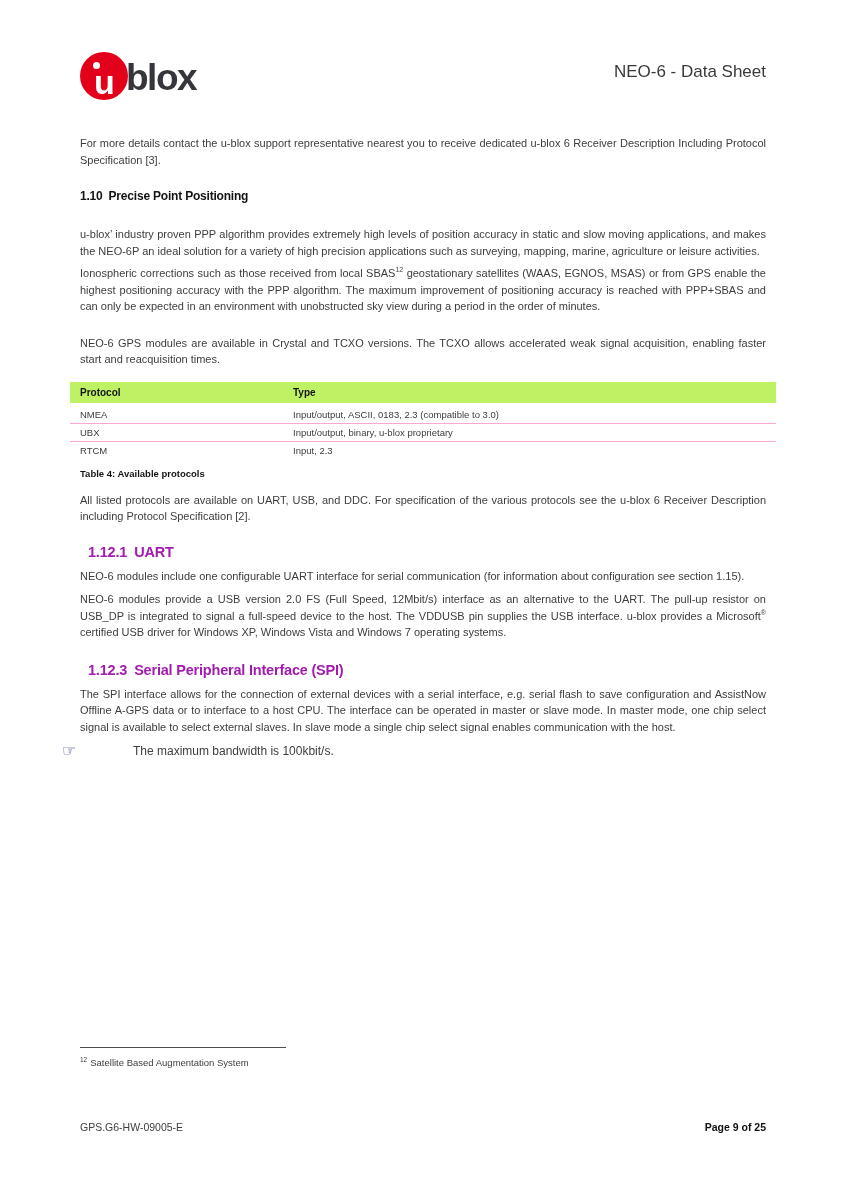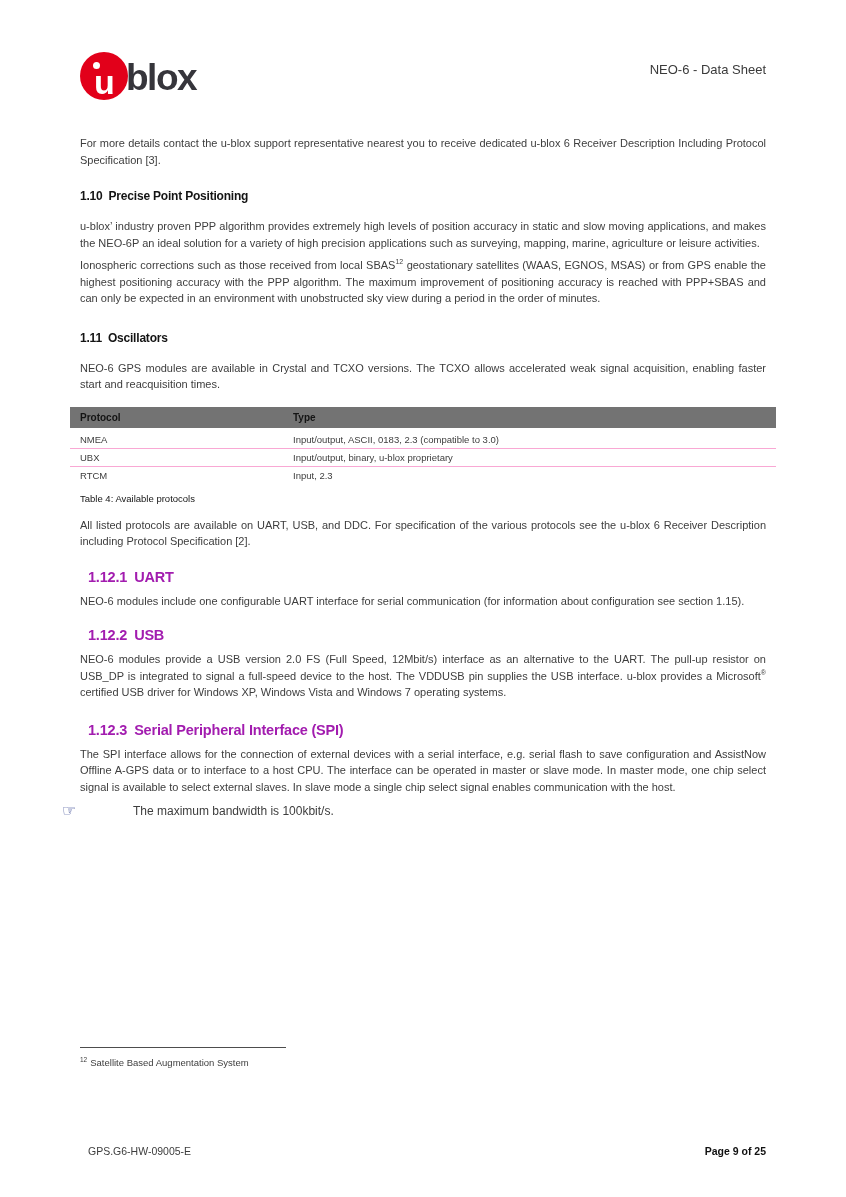--- a/index.html
+++ b/index.html
@@ -29,21 +29,21 @@
     position: absolute; left: 13px; top: 10px;
     width: 7px; height: 7px; background: #ffffff; border-radius: 50%;
   }
   .logo-blox {
     position: absolute; left: 46px; top: 9px;
     font-size: 37px; font-weight: bold; color: #36353b;
     letter-spacing: -1.5px; line-height: 1.2;
   }
   .doc-title {
     position: absolute; right: 0; top: 15px;
-    font-size: 13px; color: #3a3a3a;
+    font-size: 17px; color: #3a3a3a;
   }
 
   
   .content { position: absolute; left: 80px; right: 80px; top: 105px; }
   .body-text {
     font-size: 11px; line-height: 16.5px; color: #3d3d3d;
     text-align: justify; margin: 0;
   }
   sup.fn { font-size: 7px; line-height: 0; vertical-align: super; }
   h2 {
@@ -52,69 +52,69 @@
   }
   h3 {
     margin: 8px; font-size: 14.5px; line-height: 16px;
     color: #a21caf; font-weight: bold; letter-spacing: -0.2px;
   }
   .h-num2 { margin-right: 6px; }
   .h-num3 { margin-right: 7px; }
 
   .intro   { margin-top: 30px; }
   .mt-h110 { margin-top: 18px; }
-  .mt-p1   { margin-top: 12px; }
+  .mt-p1   { margin-top: 20px; }
   .mt-p2   { margin-top: 6px; }
   .mt-h111 { margin-top: 21px; }
   .mt-h112 { margin-top: 20px; }
   .mt-h1121{ margin-top: 19px; }
   .mt-h1122{ margin-top: 18px; }
   .mt-h1123{ margin-top: 21px; }
   .mt-sub  { margin-top: 7px; }
 
   
   .ptable {
     margin: 14px -10px 0 -10px;
     width: calc(100% + 20px);
     border-collapse: collapse;
     font-size: 9.5px; color: #3d3d3d;
     table-layout: fixed;
   }
   .ptable th {
-    background: #737373; text-align: left;
+    background: #bef264; text-align: left;
     font-size: 10px; color: #141414;
     padding: 5px 0 5px 10px;
     border-bottom: 3px solid #ffffff;
   }
   .ptable col.c1 { width: 213px; }
   .ptable td {
     padding: 3px 0 3px 10px;
     border-top: 1px solid #f9a8d4;
   }
   .tcaption {
-    margin-top: 9px; font-size: 9.5px; font-weight: normal; color: #141414;
+    margin-top: 9px; font-size: 9.5px; font-weight: bold; color: #141414;
   }
   .mt-ptext { margin-top: 13px; }
 
   
   .note { display: flex; margin-top: 8px; align-items: flex-start; }
   .note-icon {
     flex: 0 0 71px; margin-left: -18px;
     font-size: 16px; line-height: 16px; color: #2e3e8c;
   }
   .note-text { font-size: 12px; line-height: 16.5px; color: #3d3d3d; text-align: center; }
 
   
   .footnote { position: absolute; left: 80px; top: 1047px; font-size: 9.5px; color: #3d3d3d; }
   .footnote-rule { width: 206px; height: 0; border-top: 1px solid #4d4d4d; margin: 0 0 8px 0; }
   .footnote sup { font-size: 6.5px; vertical-align: super; margin-right: 3px; }
   .footer {
-    position: absolute; left: 88px; right: 80px; top: 1121px;
+    position: absolute; left: 80px; right: 80px; top: 1121px;
     display: flex; justify-content: space-between;
-    font-size: 10.5px; color: #3d3d3d; margin-top: 24px;
+    font-size: 10.5px; color: #3d3d3d;
   }
   .footer-right { font-weight: bold; color: #111111; }
 </style>
 </head>
 <body>
 
 <div class="page">
 
   <div class="hdr">
     <div class="logo">
@@ -128,21 +128,20 @@
   </div>
 
   <div class="content">
 
     <p class="body-text intro">For more details contact the u-blox support representative nearest you to receive dedicated u-blox 6 Receiver Description Including Protocol Specification [3].</p>
 
     <h2 class="mt-h110"><span class="h-num2">1.10</span><span>Precise Point Positioning</span></h2>
     <p class="body-text mt-p1">u-blox’ industry proven PPP algorithm provides extremely high levels of position accuracy in static and slow moving applications, and makes the NEO-6P an ideal solution for a variety of high precision applications such as surveying, mapping, marine, agriculture or leisure activities.</p>
     <p class="body-text mt-p2"><span>Ionospheric corrections such as those received from local SBAS</span><sup class="fn">12</sup><span> geostationary satellites (WAAS, EGNOS, MSAS) or from GPS enable the highest positioning accuracy with the PPP algorithm. The maximum improvement of positioning accuracy is reached with PPP+SBAS and can only be expected in an environment with unobstructed sky view during a period in the order of minutes.</span></p>
 
-    <h2 class="mt-h111"><span class="h-num2">1.11</span><span>Oscillators</span></h2>
     <p class="body-text mt-p1">NEO-6 GPS modules are available in Crystal and TCXO versions. The TCXO allows accelerated weak signal acquisition, enabling faster start and reacquisition times.</p>
 
 
     <table class="ptable">
       <colgroup>
           <col class="c1">
           <col>
         </colgroup>
       <thead>
         <tr>
@@ -164,21 +163,20 @@
           <td>Input, 2.3</td>
         </tr>
       </tbody>
     </table>
     <div class="tcaption">Table 4: Available protocols</div>
     <p class="body-text mt-ptext">All listed protocols are available on UART, USB, and DDC. For specification of the various protocols see the u-blox 6 Receiver Description including Protocol Specification [2].</p>
 
     <h3 class="mt-h1121"><span class="h-num3">1.12.1</span><span>UART</span></h3>
     <p class="body-text mt-sub">NEO-6 modules include one configurable UART interface for serial communication (for information about configuration see section 1.15).</p>
 
-    <h3 class="mt-h1122"><span class="h-num3">1.12.2</span><span>USB</span></h3>
     <p class="body-text mt-sub"><span>NEO-6 modules provide a USB version 2.0 FS (Full Speed, 12Mbit/s) interface as an alternative to the UART. The pull-up resistor on USB_DP is integrated to signal a full-speed device to the host. The VDDUSB pin supplies the USB interface. u-blox provides a Microsoft</span><sup class="fn">®</sup><span> certified USB driver for Windows XP, Windows Vista and Windows 7 operating systems.</span></p>
 
     <h3 class="mt-h1123"><span class="h-num3">1.12.3</span><span>Serial Peripheral Interface (SPI)</span></h3>
     <p class="body-text mt-sub">The SPI interface allows for the connection of external devices with a serial interface, e.g. serial flash to save configuration and AssistNow Offline A-GPS data or to interface to a host CPU. The interface can be operated in master or slave mode. In master mode, one chip select signal is available to select external slaves. In slave mode a single chip select signal enables communication with the host.</p>
 
     <div class="note">
       <span class="note-icon">☞</span>
       <span class="note-text">The maximum bandwidth is 100kbit/s.</span>
     </div>
 

